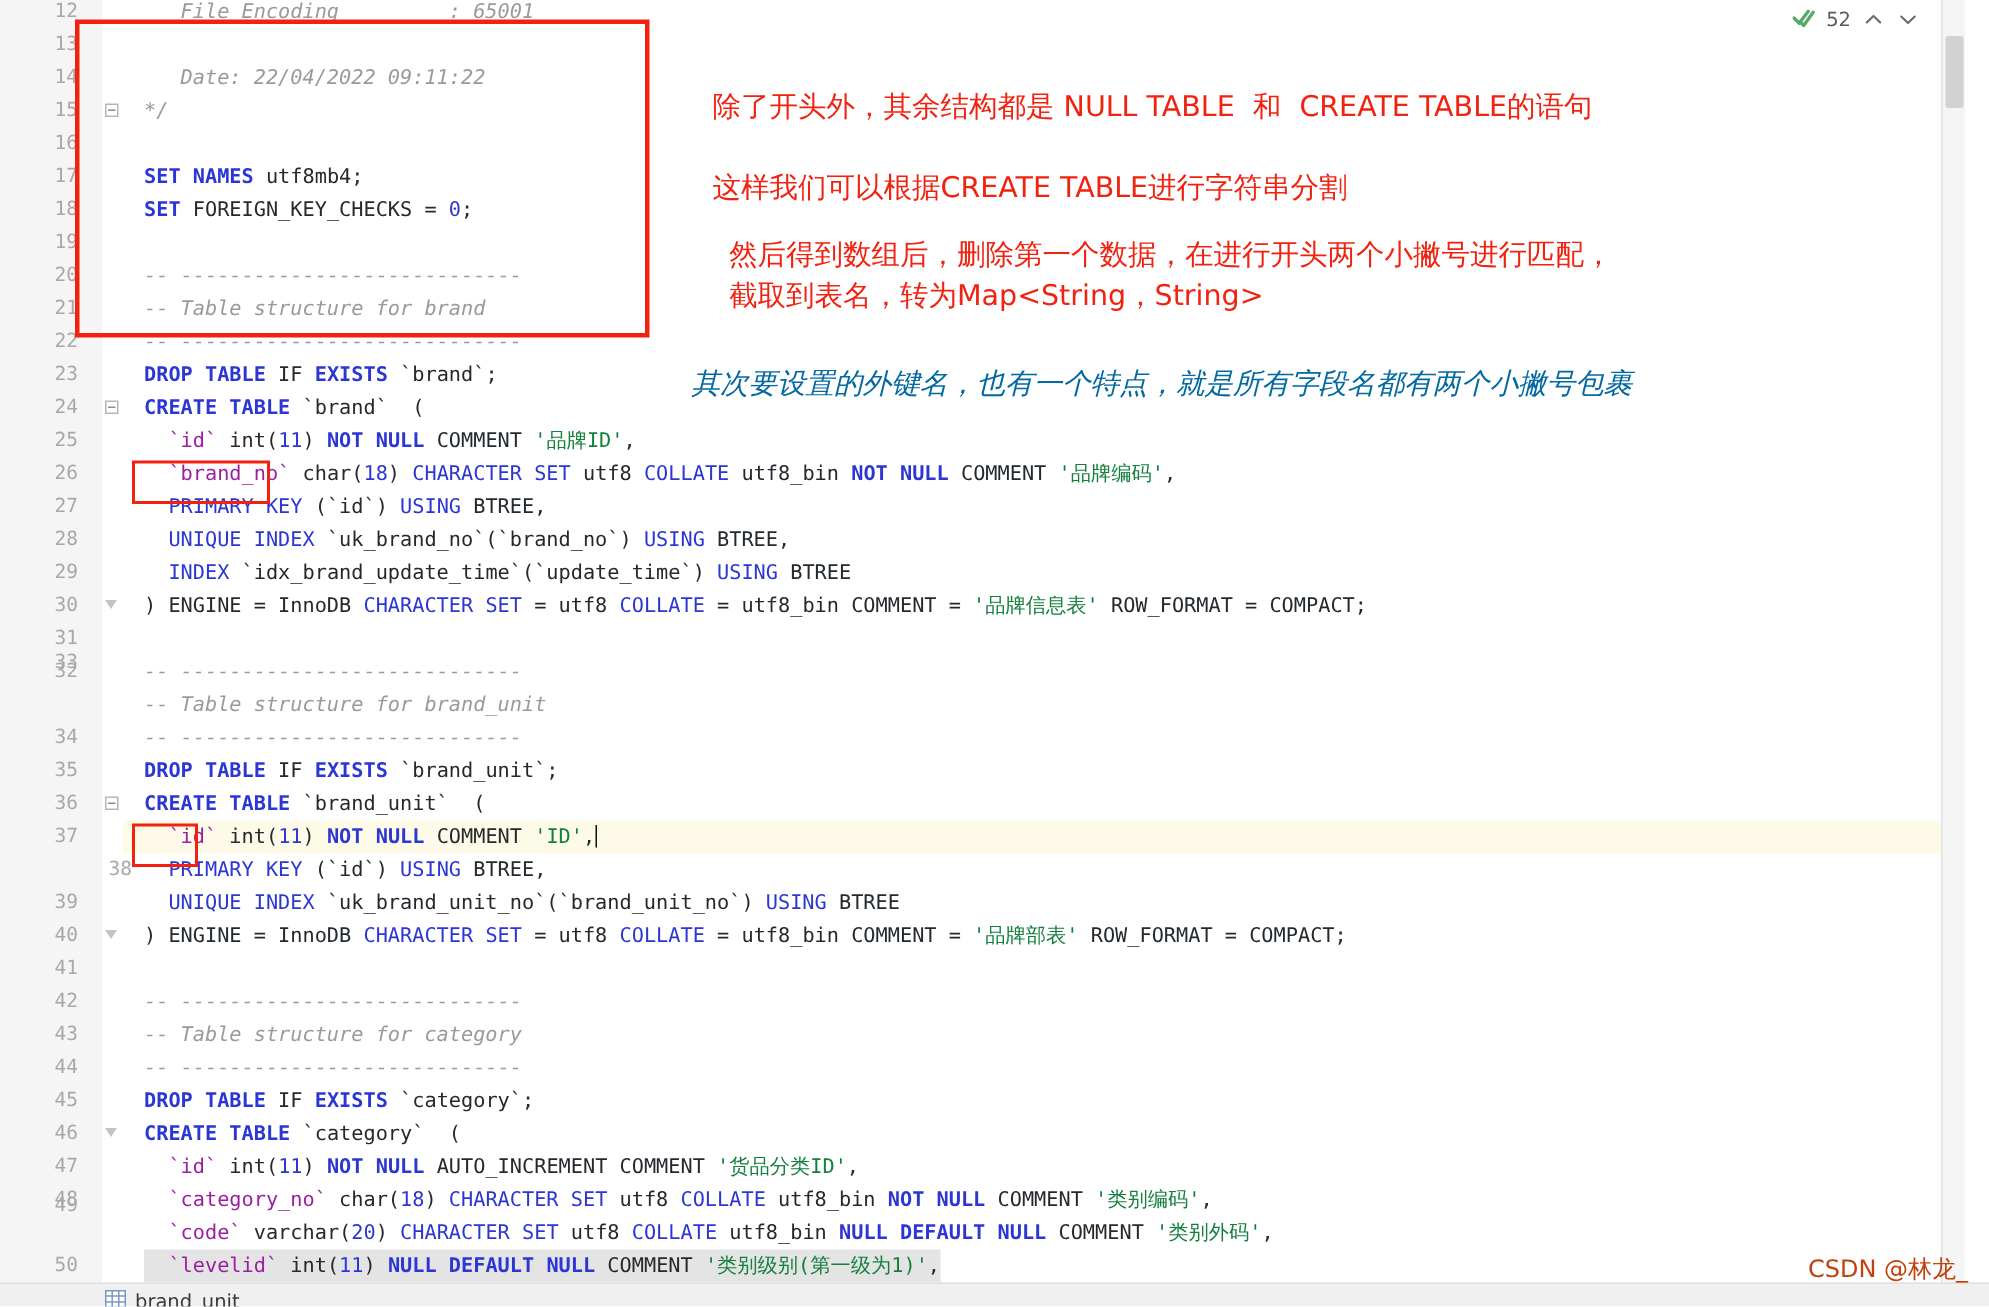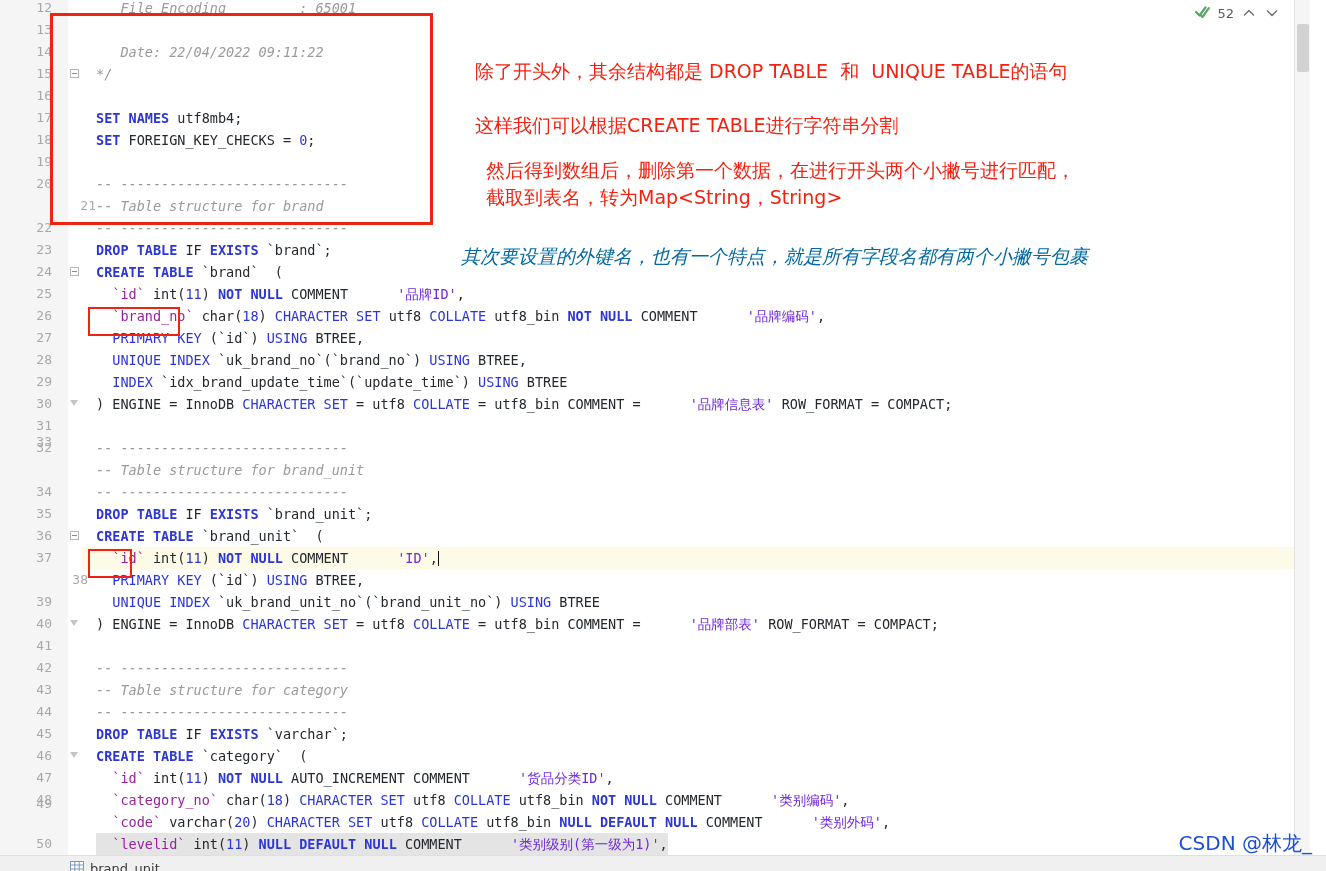--- a/index.html
+++ b/index.html
@@ -29,21 +29,21 @@
     color:#24292e;
   }
   .row .txt{position:absolute;left:14px;top:0;}
   .row.hl{background:#fdfbe8;}
   .row.sel .txt{background:#e4e4e4;}
 
   
   .k  {color:#2b36d4;font-weight:bold;margin-top:12px;}   
   .k2 {color:#2b36d4;}                    
   .id {color:#9b1fa0;}                    
-  .st {color:#6d28d9;margin-left:41px;}                    
+  .st {color:#15803d;}                    
   .nu {color:#2b36d4;}                    
   .cm {color:#9a9a9a;font-style:italic;}  
   .pl {color:#24292e;}                    
 
   
   .fold{position:absolute;left:2px;width:9px;height:9px;border:1px solid #b6b6b6;background:#ffffff;box-sizing:border-box;}
   .fold:before{content:"";position:absolute;left:1px;top:3px;width:5px;height:1px;background:#8c8c8c;}
   .fold.tri{border:none;background:transparent;}
   .fold.tri:before{
     content:"";position:absolute;left:0;top:1px;width:0;height:0;background:transparent;
@@ -69,21 +69,21 @@
   
   .vscroll{position:absolute;right:0;top:0;width:16px;height:856px;background:#f5f5f5;border-left:1px solid #e2e2e2;box-sizing:border-box;}
   .vthumb{position:absolute;left:2px;top:24px;width:12px;height:48px;background:#d2d2d2;border-radius:2px;}
 
   
   .bottombar{position:absolute;left:0;bottom:0;width:1326px;height:15px;background:#f0f0f0;border-top:1px solid #e0e0e0;}
   .bottom-item{position:absolute;left:70px;bottom:-5px;display:flex;align-items:center;gap:6px;
     font-family:"DejaVu Sans","Liberation Sans",sans-serif;font-size:13px;color:#3a3a3a;}
 
   
-  .wm{position:absolute;right:14px;bottom:14px;color:#1d4ed8;font-size:20px;
+  .wm{position:absolute;right:14px;bottom:14px;color:#c2410c;font-size:16px;
       font-family:"DejaVu Sans","Liberation Sans",sans-serif;white-space:pre;}
 </style>
 </head>
 <body>
 
 <div id="root">
 
   <div class="editor">
 
     <div class="gutter"></div>
@@ -103,21 +103,21 @@
         <div class="ln" style="top: 85px;">16</div>
         <div class="row" style="top: 85px; left: 82px;"><span class="txt"></span></div>
         <div class="ln" style="top: 107px;">17</div>
         <div class="row" style="top: 107px; left: 82px;"><span class="txt"><span class="k">SET NAMES </span><span class="pl">utf8mb4;</span></span></div>
         <div class="ln" style="top: 129px;">18</div>
         <div class="row" style="top: 129px; left: 82px;"><span class="txt"><span class="k">SET </span><span class="pl">FOREIGN_KEY_CHECKS = </span><span class="nu">0</span><span class="pl">;</span></span></div>
         <div class="ln" style="top: 151px;">19</div>
         <div class="row" style="top: 151px; left: 82px;"><span class="txt"></span></div>
         <div class="ln" style="top: 173px;">20</div>
         <div class="row" style="top: 173px; left: 82px;"><span class="txt"><span class="cm">-- ----------------------------</span></span></div>
-        <div class="ln" style="top: 195px; padding-left: 44px;">21</div>
+        <div class="ln" style="top: 195px;">21</div>
         <div class="row" style="top: 195px; left: 82px;"><span class="txt"><span class="cm">-- Table structure for brand</span></span></div>
         <div class="ln" style="top: 217px;">22</div>
         <div class="row" style="top: 217px; left: 82px;"><span class="txt"><span class="cm">-- ----------------------------</span></span></div>
         <div class="ln" style="top: 239px;">23</div>
         <div class="row" style="top: 239px; left: 82px;"><span class="txt"><span class="k">DROP TABLE </span><span class="pl">IF </span><span class="k">EXISTS </span><span class="pl">`brand`</span><span class="pl">;</span></span></div>
         <div class="ln" style="top: 261px;">24</div>
         <div class="fold" style="top: 267px; left: 70px; position: absolute;"></div>
         <div class="row" style="top: 261px; left: 82px;"><span class="txt"><span class="k">CREATE TABLE </span><span class="pl">`brand`  (</span></span></div>
         <div class="ln" style="top: 283px;">25</div>
         <div class="row" style="top: 283px; left: 82px;"><span class="txt"><span class="id">  `id` </span><span class="pl">int(</span><span class="nu">11</span><span class="pl">) </span><span class="k">NOT NULL </span><span class="pl">COMMENT </span><span class="st">'品牌ID'</span><span class="pl">,</span></span></div>
@@ -156,21 +156,21 @@
         <div class="row" style="top: 613px; left: 82px;"><span class="txt"><span class="pl">) ENGINE = InnoDB </span><span class="k2">CHARACTER SET </span><span class="pl">= utf8 </span><span class="k2">COLLATE </span><span class="pl">= utf8_bin COMMENT = </span><span class="st">'品牌部表'</span><span class="pl"> ROW_FORMAT = COMPACT;</span></span></div>
         <div class="ln" style="top: 635px;">41</div>
         <div class="row" style="top: 635px; left: 82px;"><span class="txt"></span></div>
         <div class="ln" style="top: 657px;">42</div>
         <div class="row" style="top: 657px; left: 82px;"><span class="txt"><span class="cm">-- ----------------------------</span></span></div>
         <div class="ln" style="top: 679px;">43</div>
         <div class="row" style="top: 679px; left: 82px;"><span class="txt"><span class="cm">-- Table structure for category</span></span></div>
         <div class="ln" style="top: 701px;">44</div>
         <div class="row" style="top: 701px; left: 82px;"><span class="txt"><span class="cm">-- ----------------------------</span></span></div>
         <div class="ln" style="top: 723px;">45</div>
-        <div class="row" style="top: 723px; left: 82px;"><span class="txt"><span class="k">DROP TABLE </span><span class="pl">IF </span><span class="k">EXISTS </span><span class="pl">`varchar`;</span></span></div>
+        <div class="row" style="top: 723px; left: 82px;"><span class="txt"><span class="k">DROP TABLE </span><span class="pl">IF </span><span class="k">EXISTS </span><span class="pl">`category`;</span></span></div>
         <div class="ln" style="top: 745px;">46</div>
         <div class="fold tri" style="top: 751px; left: 70px; position: absolute;"></div>
         <div class="row" style="top: 745px; left: 82px;"><span class="txt"><span class="k">CREATE TABLE </span><span class="pl">`category`  (</span></span></div>
         <div class="ln" style="top: 767px;">47</div>
         <div class="row" style="top: 767px; left: 82px;"><span class="txt"><span class="id">  `id` </span><span class="pl">int(</span><span class="nu">11</span><span class="pl">) </span><span class="k">NOT NULL </span><span class="pl">AUTO_INCREMENT COMMENT </span><span class="st">'货品分类ID'</span><span class="pl">,</span></span></div>
         <div class="ln" style="top: 789px;">48</div>
         <div class="row" style="top: 789px; left: 82px;"><span class="txt"><span class="id">  `category_no` </span><span class="pl">char(</span><span class="nu">18</span><span class="pl">) </span><span class="k2">CHARACTER SET </span><span class="pl">utf8 </span><span class="k2">COLLATE </span><span class="pl">utf8_bin </span><span class="k">NOT NULL </span><span class="pl">COMMENT </span><span class="st">'类别编码'</span><span class="pl">,</span></span></div>
         <div class="ln" style="top: 793px; text-align: right;">49</div>
         <div class="row" style="top: 811px; left: 82px;"><span class="txt"><span class="id">  `code` </span><span class="pl">varchar(</span><span class="nu">20</span><span class="pl">) </span><span class="k2">CHARACTER SET </span><span class="pl">utf8 </span><span class="k2">COLLATE </span><span class="pl">utf8_bin </span><span class="k">NULL DEFAULT NULL </span><span class="pl">COMMENT </span><span class="st">'类别外码'</span><span class="pl">,</span></span></div>
         <div class="ln" style="top: 833px;">50</div>
@@ -196,21 +196,21 @@
         </svg>
       </span>
     </div>
 
     <div class="vscroll">
       <div class="vthumb"></div>
     </div>
   </div>
 
   <div id="notes-layer">
-      <div class="note" style="left: 475px; top: 58px; color: rgb(241, 34, 15);">除了开头外，其余结构都是 DROP TABLE  和  UNIQUE TABLE的语句</div>
+      <div class="note" style="left: 475px; top: 58px; color: rgb(241, 34, 15);">除了开头外，其余结构都是 NULL TABLE  和  CREATE TABLE的语句</div>
       <div class="note" style="left: 475px; top: 112px; color: rgb(241, 34, 15);">这样我们可以根据CREATE TABLE进行字符串分割</div>
       <div class="note" style="left: 475px; top: 157px; color: rgb(241, 34, 15); margin-left: 11px;">然后得到数组后，删除第一个数据，在进行开头两个小撇号进行匹配，
 截取到表名，转为Map&lt;String，String&gt;</div>
       <div class="note" style="left: 461px; top: 243px; color: #0369a1; font-style: italic;">其次要设置的外键名，也有一个特点，就是所有字段名都有两个小撇号包裹</div>
     </div>
   <div id="boxes-layer">
       <div class="redbox" style="left: 50px; top: 13px; width: 383px; height: 212px; border-color: rgb(241, 34, 15);"></div>
       <div class="redbox-sm" style="left: 88px; top: 307px; width: 92px; height: 29px; border-color: rgb(241, 34, 15);"></div>
       <div class="redbox-sm" style="left: 88px; top: 549px; width: 44px; height: 29px; border-color: rgb(241, 34, 15);"></div>
     </div>

